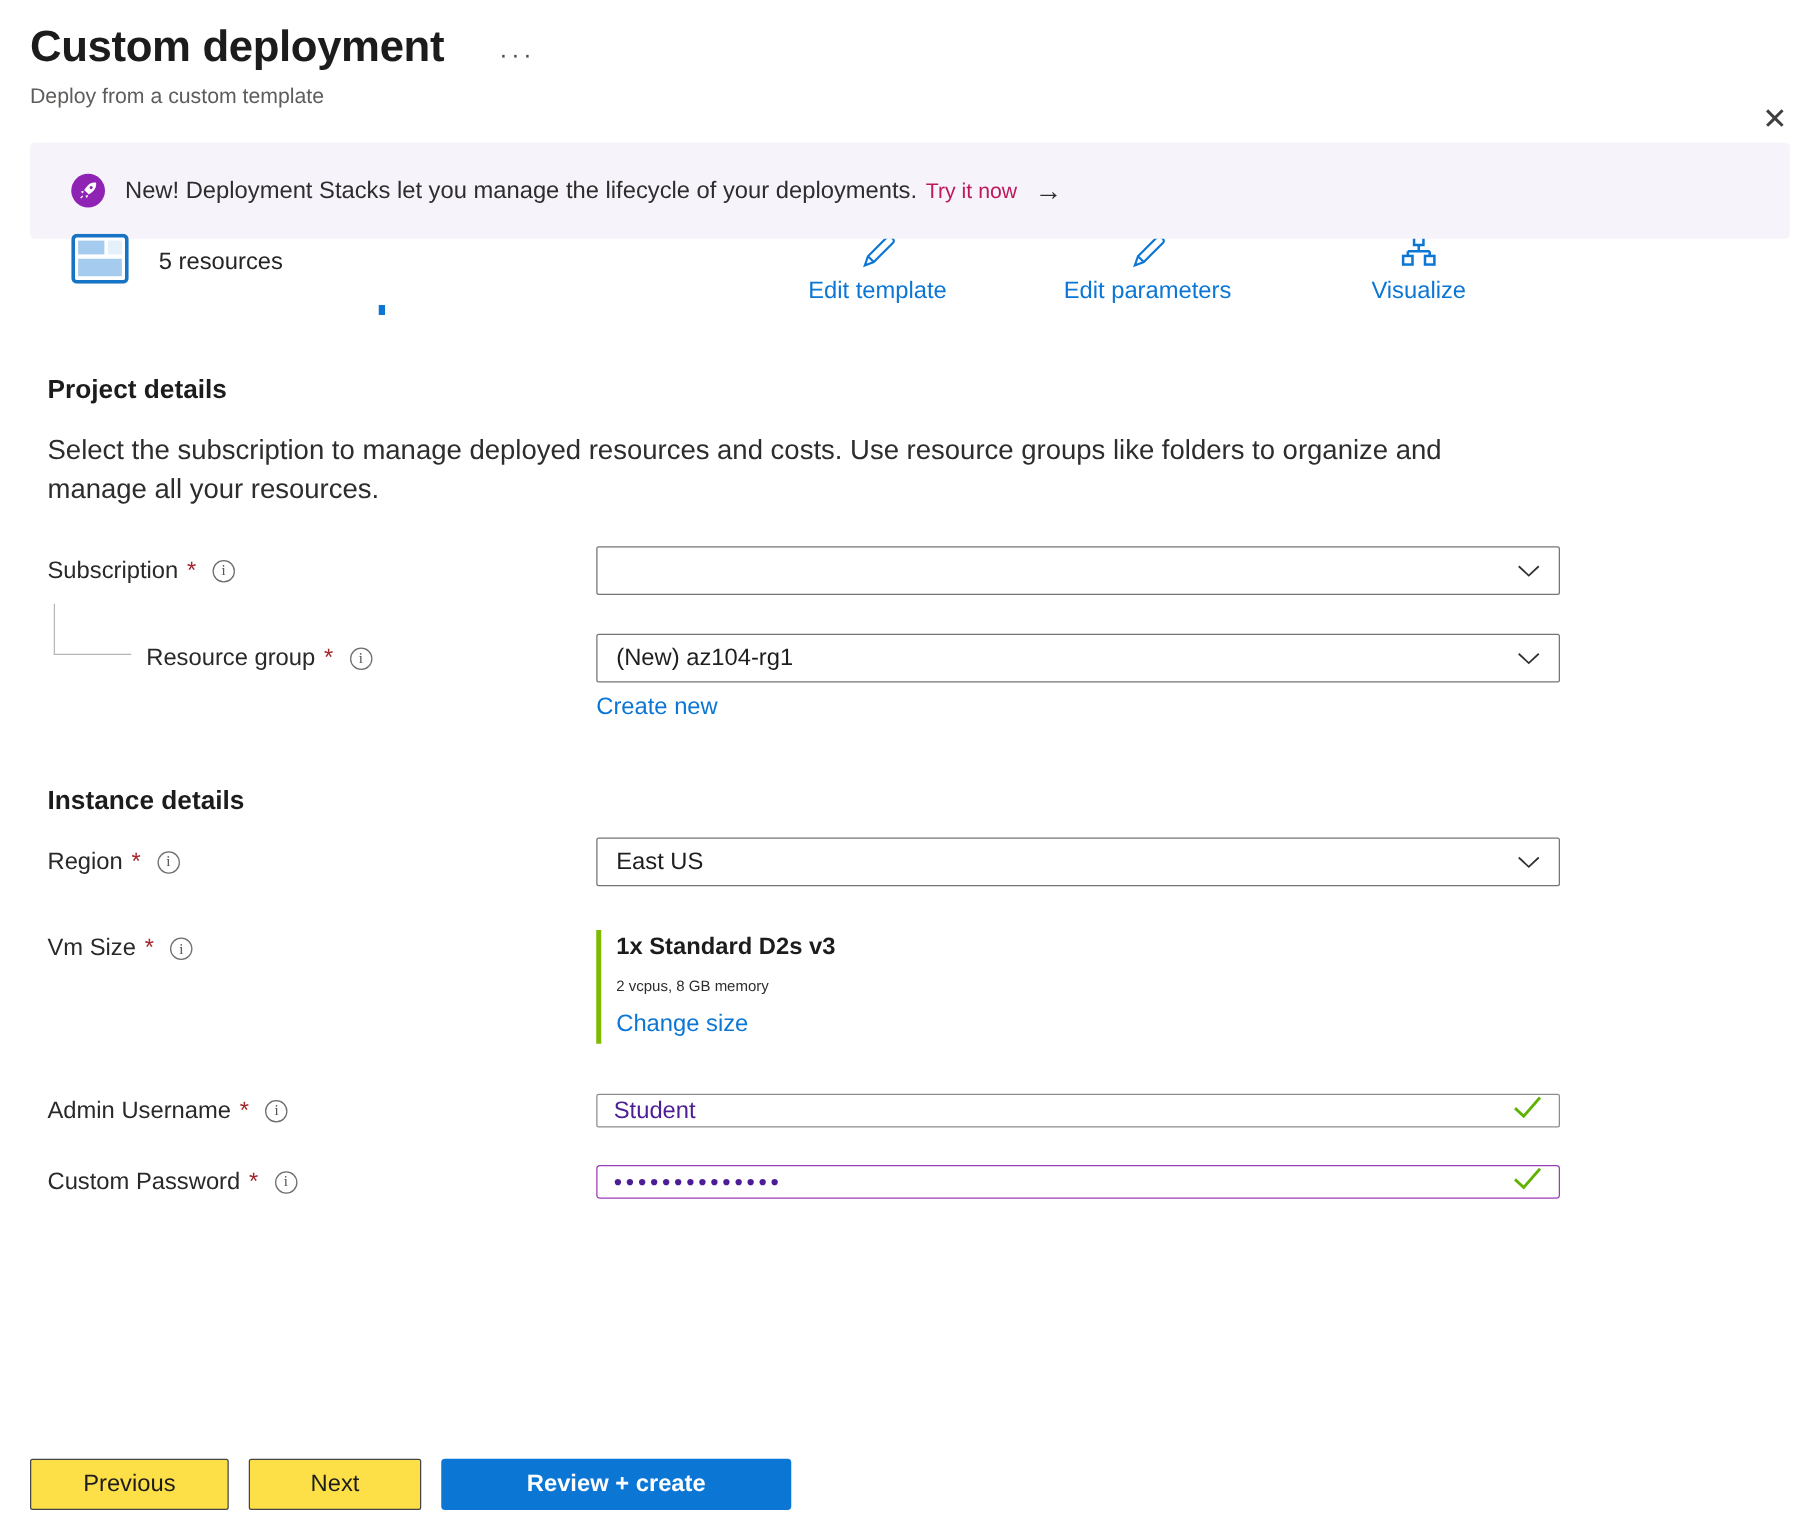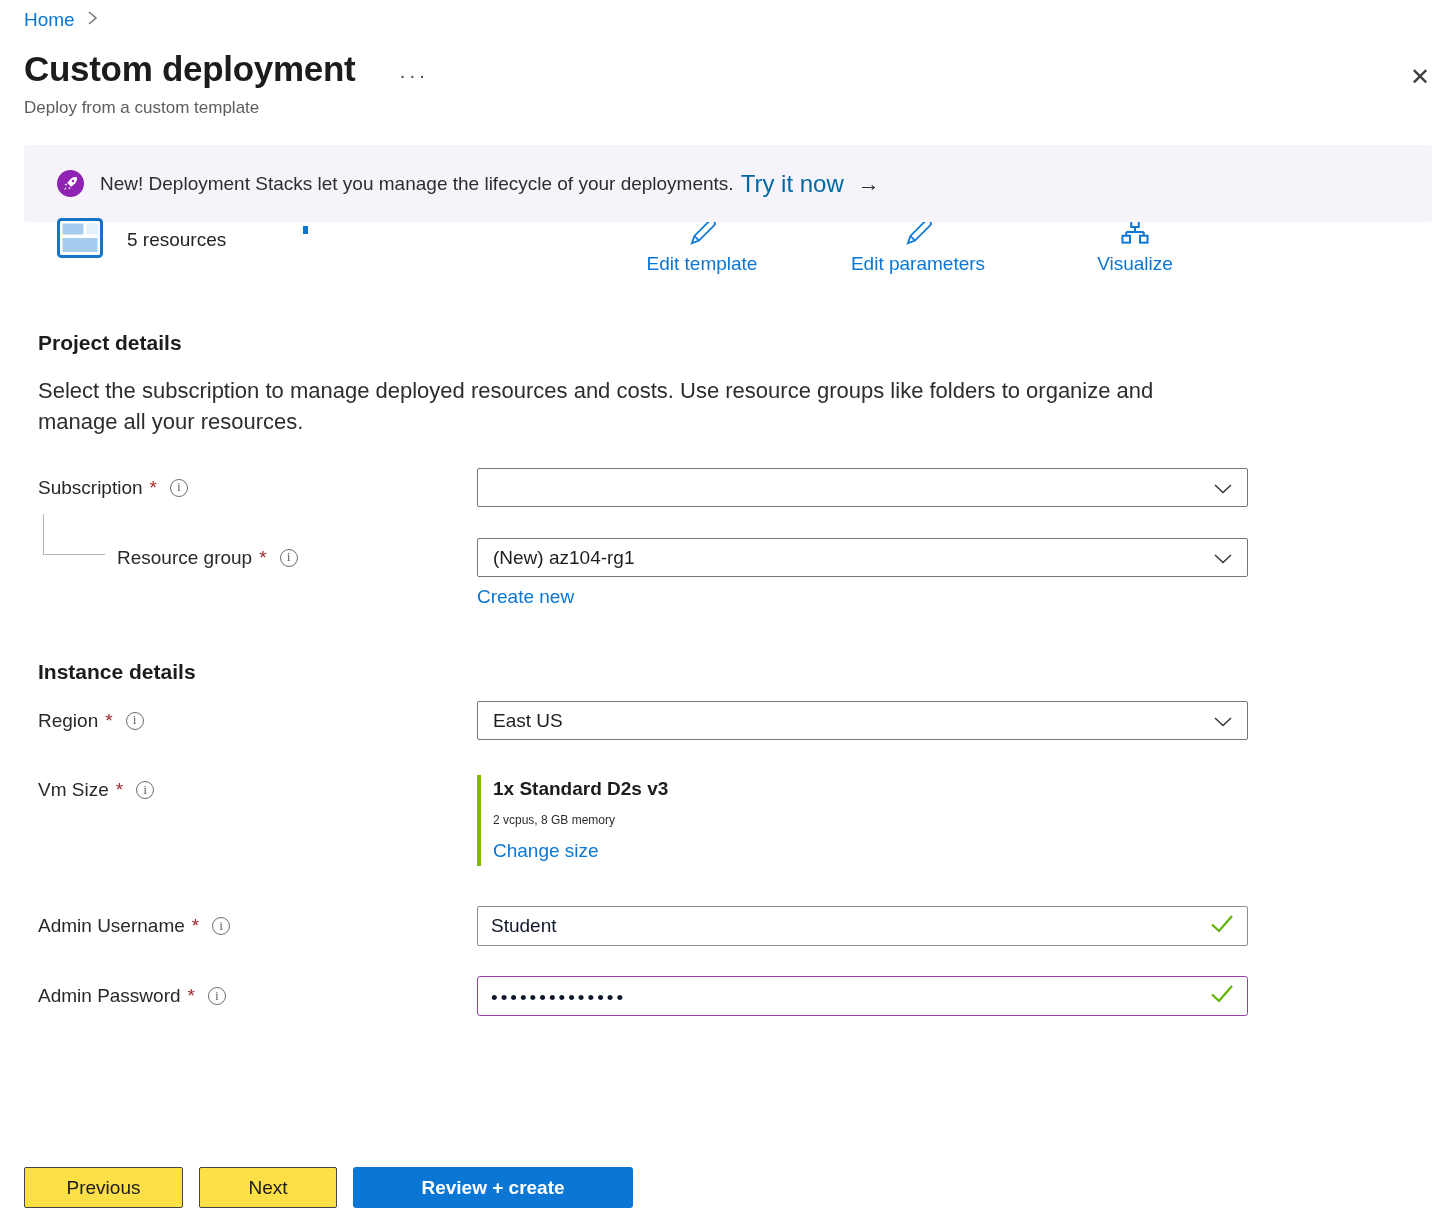--- a/index.html
+++ b/index.html
@@ -20,21 +20,21 @@
   .page-title { margin:0; font-size:35px; font-weight:700; color:#1c1c1c; letter-spacing:-0.3px; }
   .ellipsis { margin-left:44px; margin-top:12px; font-size:20px; letter-spacing:3px; color:#4c4c4c; cursor:pointer; line-height:10px; }
   .close-btn { position:absolute; top:62px; right:20px; background:none; border:none; font-size:24px; font-weight:300; color:#3f3f3f; cursor:pointer; font-family:"Liberation Sans",sans-serif; }
   .subtitle { margin-top:9px; font-size:17px; color:#5f5d5b; }
 
   
   .banner { margin-top:27px; width:1408px; height:77px; background:#f6f3fa; border-radius:4px;
             display:flex; align-items:center; padding-left:33px; }
   .rocket-circle { width:27px; height:27px; border-radius:50%; background:#8f23b3; display:flex; align-items:center; justify-content:center; flex:none; }
   .banner-message { margin-left:16px; font-size:19px; color:#2d2d2d; }
-  .banner-cta { margin-left:7px; font-size:24px; color:#0369a1; cursor:pointer; }
+  .banner-cta { margin-left:7px; font-size:17px; color:#be185d; cursor:pointer; }
   .banner-arrow { margin-left:14px; font-size:22px; color:#2d2d2d; cursor:pointer; }
 
   .fragment { position:absolute; left:303px; top:226px; width:5px; height:8px; background:#0b76d4; }
 
   
   .template-bar { position:relative; height:73px; }
   .resources { position:absolute; left:33px; top:-4px; display:flex; align-items:center; gap:24px; }
   .resources-label { font-size:19px; color:#252525; }
   .action { position:absolute; width:180px; text-align:center; color:#0b76d4; cursor:pointer; top:0; }
   .action .icon-clip { height:28px; overflow:hidden; display:flex; justify-content:center; }
@@ -71,46 +71,38 @@
 
   .vm-row { margin-top:35px; align-items:flex-start; }
   .vm-row .label-col { padding-top:4px; }
   .vm-block { border-left:4px solid #7fba00; padding:3px 0 4px 12px; }
   .vm-title { font-size:19px; font-weight:700; color:#1c1c1c; }
   .vm-specs { font-size:12px; margin-top:13px; color:#2d2d2d; }
   .vm-change { display:inline-block; font-size:19px; margin-top:13px; color:#0b76d4; cursor:pointer; }
 
   .username-row { margin-top:40px; }
   .password-row { margin-top:30px; }
-  .input-box { height:40px; border:1px solid #8f8d8b; border-radius:2px; background:#fff; cursor:text;
-               display:flex; align-items:center; justify-content:space-between; padding:0 13px; font-size:19px; color:#0f172a; }
+  .input-box { height:27px; border:1px solid #8f8d8b; border-radius:2px; background:#fff; cursor:text;
+               display:flex; align-items:center; justify-content:space-between; padding:0 13px; font-size:19px; color:#4c1d95; }
   .password-box { border:1px solid #9b3db5; border-radius:3px; }
   .pw-dots { font-size:19px; letter-spacing:3px; margin-top:3px; }
 
   
   .footer { position:absolute; left:24px; bottom:11px; display:flex; gap:16px; }
   .btn { height:41px; font-size:19px; font-family:"Liberation Sans",sans-serif; cursor:pointer; }
   .btn-secondary { background:#fde047; border:1px solid #454545; border-radius:2px; color:#1c1c1c; }
   .btn-prev { width:159px; }
   .btn-next { width:138px; }
   .btn-primary { width:280px; background:#0b76d4; border:none; border-radius:3px; color:#fff; font-weight:700; }
 </style>
 </head>
 <body>
 
 <div class="page">
 
-  <div class="breadcrumb">
-    <a class="crumb">Home</a>
-    <span>
-      <svg width="11" height="16" viewBox="0 0 11 16">
-          <polyline points="2,2 9,8 2,14" fill="none" stroke="#7a7a7a" stroke-width="1.6"></polyline>
-        </svg>
-    </span>
-  </div>
 
   <div class="title-row">
     <h1 class="page-title">Custom deployment</h1>
     <span class="ellipsis">···</span>
   </div>
   <button class="close-btn">✕</button>
   <div class="subtitle">Deploy from a custom template</div>
 
   <div class="banner">
     <span class="rocket-circle">
@@ -267,21 +259,21 @@
           <svg width="24" height="19" viewBox="0 0 24 19">
               <polyline points="2,10.5 9,17 22,2" fill="none" stroke="#5db300" stroke-width="2.2"></polyline>
             </svg>
         </span>
       </div>
     </div>
   </div>
 
   <div class="form-row password-row">
     <div class="label-col">
-      <span>Admin Password</span>
+      <span>Custom Password</span>
       <span class="req">*</span>
       <span class="info-icon"></span>
     </div>
     <div class="field-col">
       <div class="input-box password-box">
         <span class="pw-dots">••••••••••••••</span>
         <span>
           <svg width="24" height="19" viewBox="0 0 24 19">
               <polyline points="2,10.5 9,17 22,2" fill="none" stroke="#5db300" stroke-width="2.2"></polyline>
             </svg>

